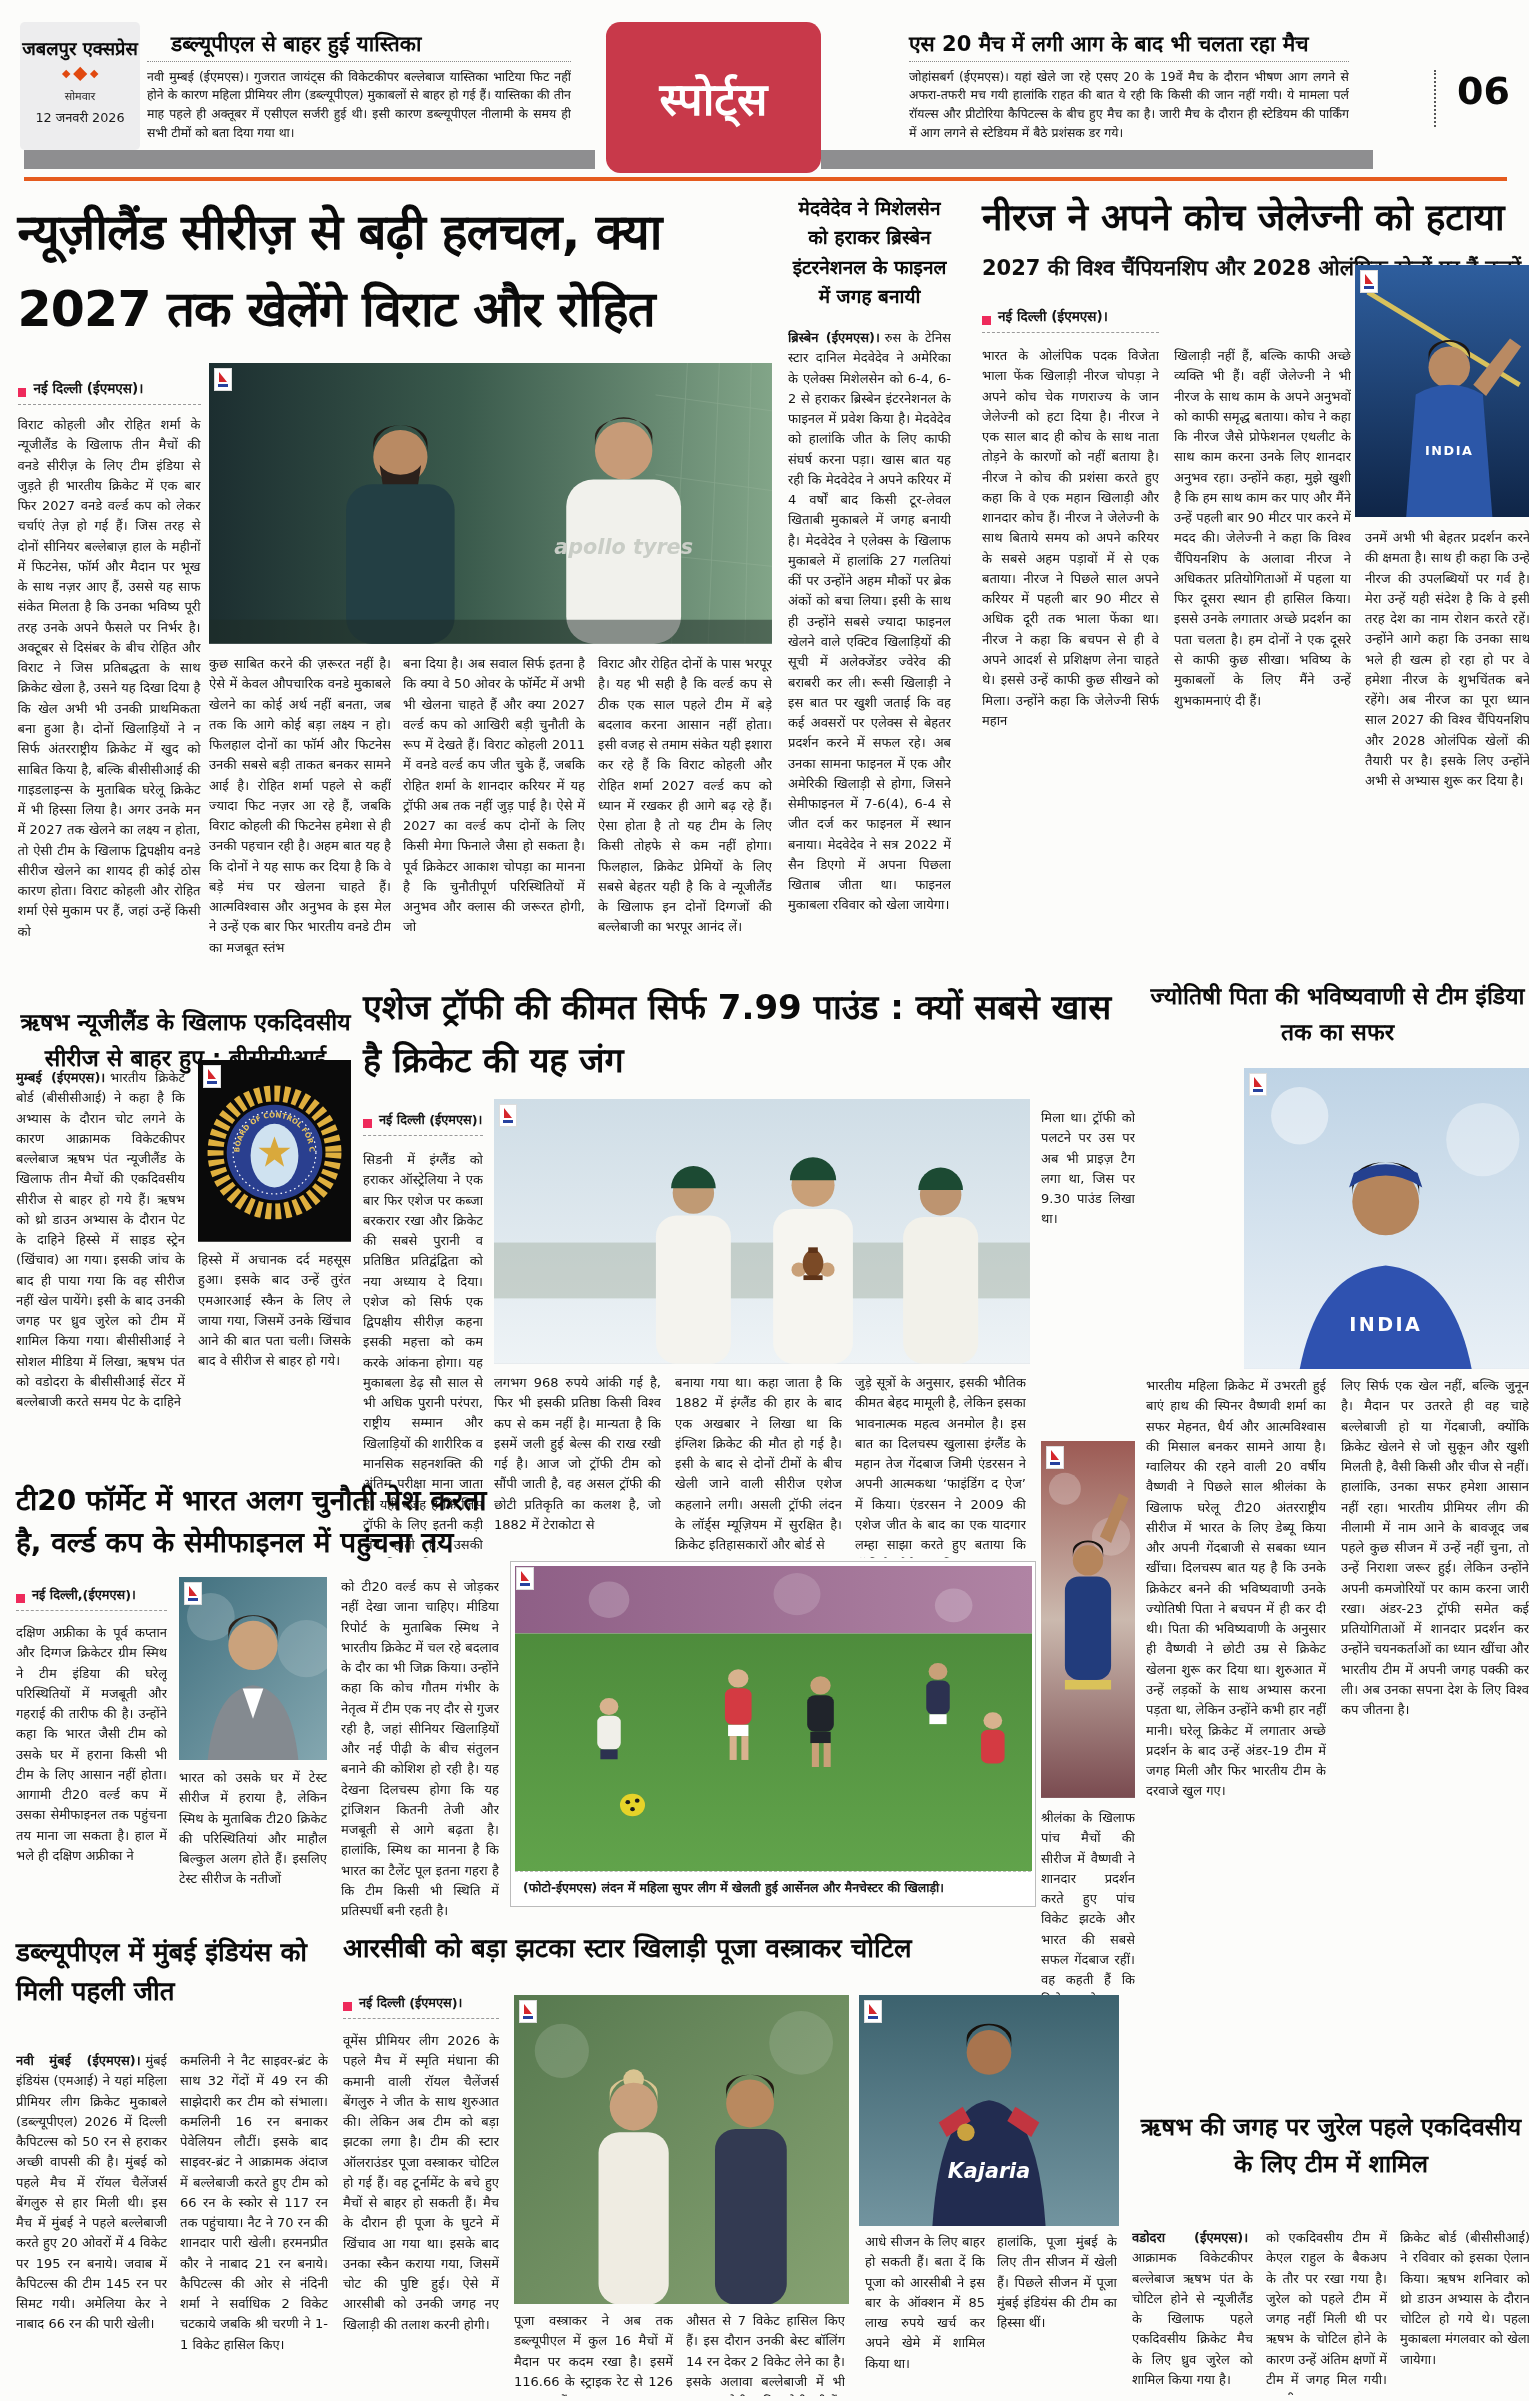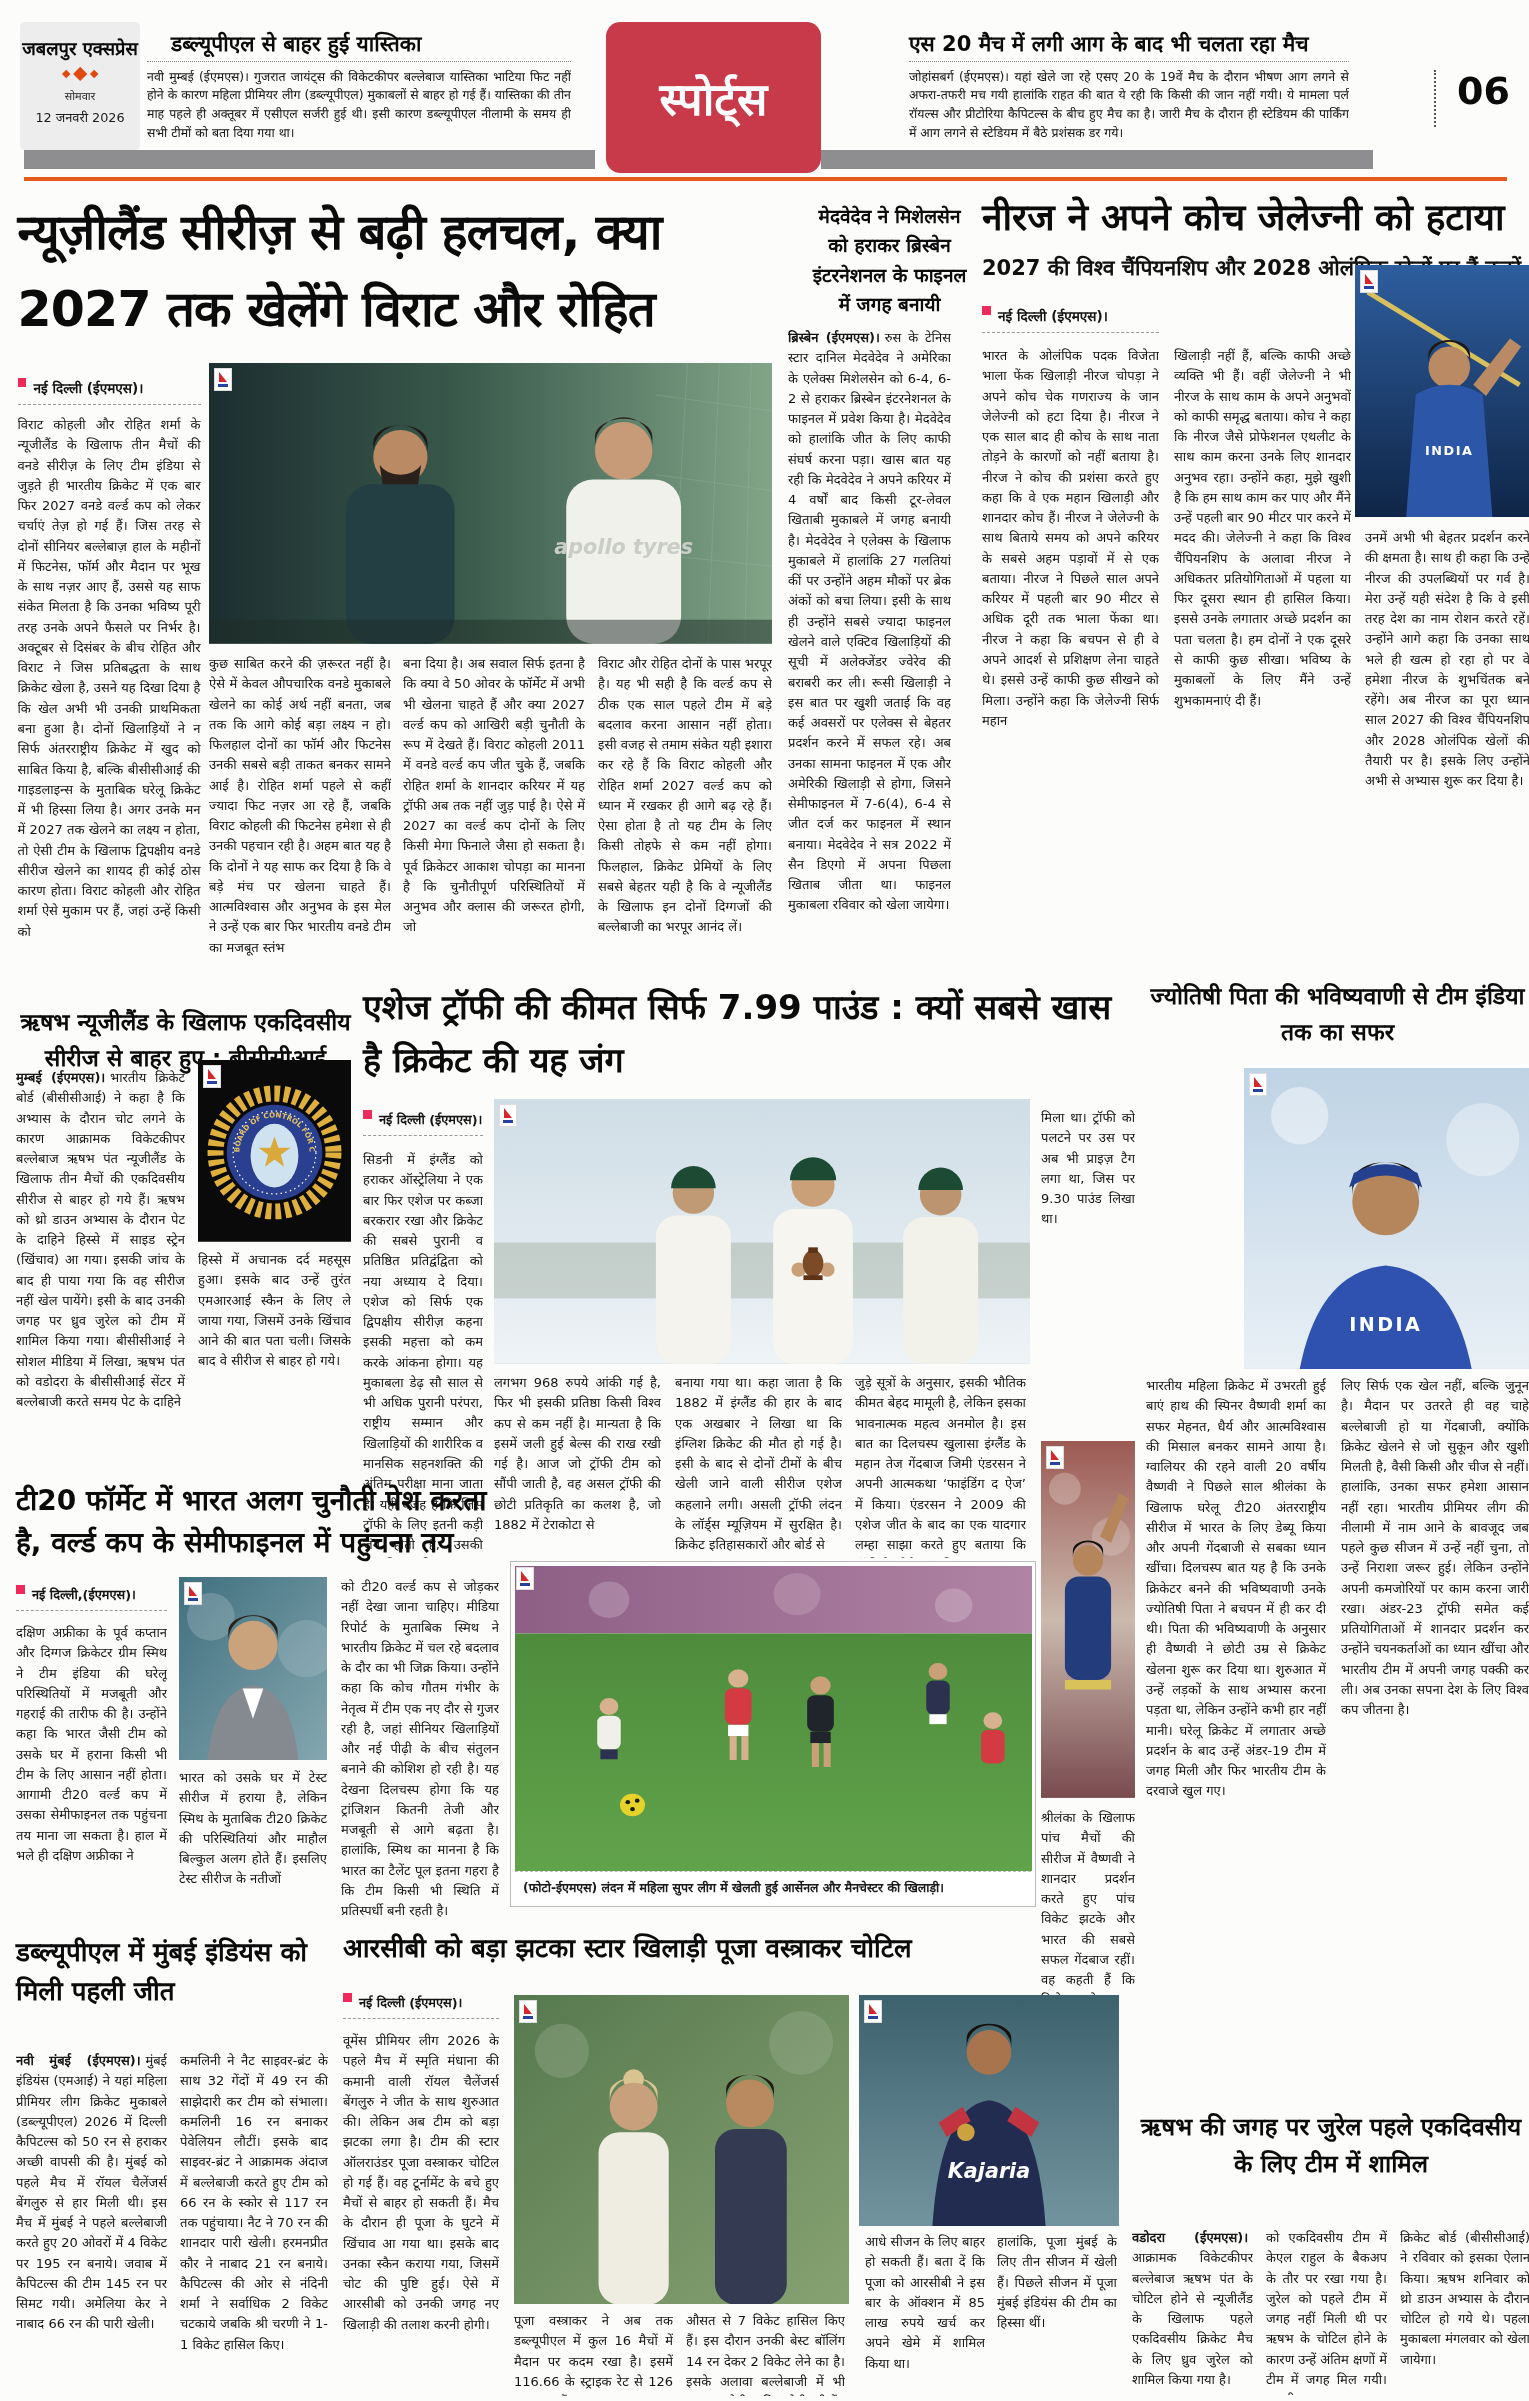--- a/index.html
+++ b/index.html
@@ -9,21 +9,21 @@
   .body-text{font-size:13px;line-height:1.56;text-align:justify;color:#151515;margin:0;}
   .col{overflow:hidden;}
   .dl{font-weight:bold;margin-right:4.8px;}
   .h-xxl{font-size:49px;line-height:1.58;font-weight:bold;letter-spacing:-0.8px;color:#0b0b0b;}
   .h-xl{font-size:37px;line-height:1.45;font-weight:bold;color:#0b0b0b;}
   .h-lg{font-size:34px;line-height:1.55;font-weight:bold;text-align:left;color:#0b0b0b;}
   .h-md{font-size:26px;line-height:1.5;font-weight:bold;color:#0b0b0b;}
   .h-sm{font-size:23px;line-height:1.55;font-weight:bold;text-align:center;color:#0b0b0b;}
   .h-xs{font-size:19px;line-height:1.55;font-weight:bold;color:#0b0b0b;}
   .subhead{font-size:21px;line-height:1.4;font-weight:bold;color:#111;}
-  .byline{display:flex;align-items:flex-start;gap:7.2px;font-weight:bold;font-size:13.6px;
+  .byline{display:flex;align-items:flex-end;gap:7.2px;font-weight:bold;font-size:13.6px;
           padding-bottom:7.2px;border-bottom:0.8px dashed #9a9a9a;}
   .bullet{width:8.8px;height:8.8px;background:#ee2a5b;flex:0 0 auto;}
   .brief-title{font-size:21px;font-weight:bold;border-bottom:0.8px dotted #8a8a8a;padding-bottom:4px;color:#0b0b0b;}
   .brief-body{font-size:12.4px;line-height:1.52;text-align:justify;font-weight:500;margin-top:5.6px;}
   .masthead{background:#ededee;border-radius:4.8px;text-align:center;padding-top:12.8px;box-sizing:border-box;}
   .masthead .title{font-size:18.3px;font-weight:bold;color:#0a0a0a;}
   .diamonds{display:flex;justify-content:center;align-items:center;gap:5.6px;margin:9.6px 0 8px 0;}
   .diamond{background:#e1490f;transform:rotate(45deg);}
   .d-s{width:6.4px;height:6.4px;} .d-m{width:10.4px;height:10.4px;}
   .masthead .day{font-size:11px;color:#222;}
@@ -119,21 +119,21 @@
     <div class="ems">
         <div class="ems-sail"></div>
         <div class="ems-bar"></div>
       </div>
   </div>
 
   <p class="abs body-text col" style="left:209px;top:654px;width:182px;height:308px;">कुछ साबित करने की ज़रूरत नहीं है। ऐसे में केवल औपचारिक वनडे मुकाबले खेलने का कोई अर्थ नहीं बनता, जब तक कि आगे कोई बड़ा लक्ष्य न हो। फिलहाल दोनों का फॉर्म और फिटनेस उनकी सबसे बड़ी ताकत बनकर सामने आई है। रोहित शर्मा पहले से कहीं ज्यादा फिट नज़र आ रहे हैं, जबकि विराट कोहली की फिटनेस हमेशा से ही उनकी पहचान रही है। अहम बात यह है कि दोनों ने यह साफ कर दिया है कि वे बड़े मंच पर खेलना चाहते हैं। आत्मविश्वास और अनुभव के इस मेल ने उन्हें एक बार फिर भारतीय वनडे टीम का मजबूत स्तंभ</p>
   <p class="abs body-text col" style="left:403px;top:654px;width:182px;height:308px;">बना दिया है। अब सवाल सिर्फ इतना है कि क्या वे 50 ओवर के फॉर्मेट में अभी भी खेलना चाहते हैं और क्या 2027 वर्ल्ड कप को आखिरी बड़ी चुनौती के रूप में देखते हैं। विराट कोहली 2011 में वनडे वर्ल्ड कप जीत चुके हैं, जबकि रोहित शर्मा के शानदार करियर में यह ट्रॉफी अब तक नहीं जुड़ पाई है। ऐसे में 2027 का वर्ल्ड कप दोनों के लिए किसी मेगा फिनाले जैसा हो सकता है। पूर्व क्रिकेटर आकाश चोपड़ा का मानना है कि चुनौतीपूर्ण परिस्थितियों में अनुभव और क्लास की जरूरत होगी, जो</p>
   <p class="abs body-text col" style="left:598px;top:654px;width:174px;height:308px;">विराट और रोहित दोनों के पास भरपूर है। यह भी सही है कि वर्ल्ड कप से ठीक एक साल पहले टीम में बड़े बदलाव करना आसान नहीं होता। इसी वजह से तमाम संकेत यही इशारा कर रहे हैं कि विराट कोहली और रोहित शर्मा 2027 वर्ल्ड कप को ध्यान में रखकर ही आगे बढ़ रहे हैं। ऐसा होता है तो यह टीम के लिए किसी तोहफे से कम नहीं होगा। फिलहाल, क्रिकेट प्रेमियों के लिए सबसे बेहतर यही है कि वे न्यूजीलैंड के खिलाफ इन दोनों दिग्गजों की बल्लेबाजी का भरपूर आनंद लें।</p>
 
-  <div class="abs h-xs" style="left:808px;top:194px;width:163px;text-align:center;margin-top:8px;">मेदवेदेव ने मिशेलसेन को हराकर ब्रिस्बेन इंटरनेशनल के फाइनल में जगह बनायी</div>
+  <div class="abs h-xs" style="left:788px;top:194px;width:163px;text-align:center;">मेदवेदेव ने मिशेलसेन को हराकर ब्रिस्बेन इंटरनेशनल के फाइनल में जगह बनायी</div>
   <p class="abs body-text col" style="left:788px;top:328px;width:163px;height:633px;"><b class="dl">ब्रिस्बेन (ईएमएस)।</b><span>रुस के टेनिस स्टार दानिल मेदवेदेव ने अमेरिका के एलेक्स मिशेलसेन को 6-4, 6-2 से हराकर ब्रिस्बेन इंटरनेशनल के फाइनल में प्रवेश किया है। मेदवेदेव को हालांकि जीत के लिए काफी संघर्ष करना पड़ा। खास बात यह रही कि मेदवेदेव ने अपने करियर में 4 वर्षों बाद किसी टूर-लेवल खिताबी मुकाबले में जगह बनायी है। मेदवेदेव ने एलेक्स के खिलाफ मुकाबले में हालांकि 27 गलतियां कीं पर उन्होंने अहम मौकों पर ब्रेक अंकों को बचा लिया। इसी के साथ ही उन्होंने सबसे ज्यादा फाइनल खेलने वाले एक्टिव खिलाड़ियों की सूची में अलेक्जेंडर ज्वेरेव की बराबरी कर ली। रूसी खिलाड़ी ने इस बात पर खुशी जताई कि वह कई अवसरों पर एलेक्स से बेहतर प्रदर्शन करने में सफल रहे। अब उनका सामना फाइनल में एक और अमेरिकी खिलाड़ी से होगा, जिसने सेमीफाइनल में 7-6(4), 6-4 से जीत दर्ज कर फाइनल में स्थान बनाया। मेदवेदेव ने सत्र 2022 में सैन डिएगो में अपना पिछला खिताब जीता था। फाइनल मुकाबला रविवार को खेला जायेगा।</span></p>
 
   <div class="abs h-xl" style="left:982px;top:191px;width:548px;">नीरज ने अपने कोच जेलेज्नी को हटाया</div>
   <div class="abs subhead" style="left:982px;top:254px;width:548px;">2027 की विश्व चैंपियनशिप और 2028 ओलंपिक खेलों पर हैं नजरें</div>
   <div class="abs byline" style="left:982px;top:306px;width:177px;">
     <span class="bullet"></span>
     <span>नई दिल्ली (ईएमएस)।</span>
   </div>
   <div class="photo" style="left:1355px;top:265px;width:175px;height:252px;">
     <svg viewBox="0 0 219 316" preserveAspectRatio="none">

